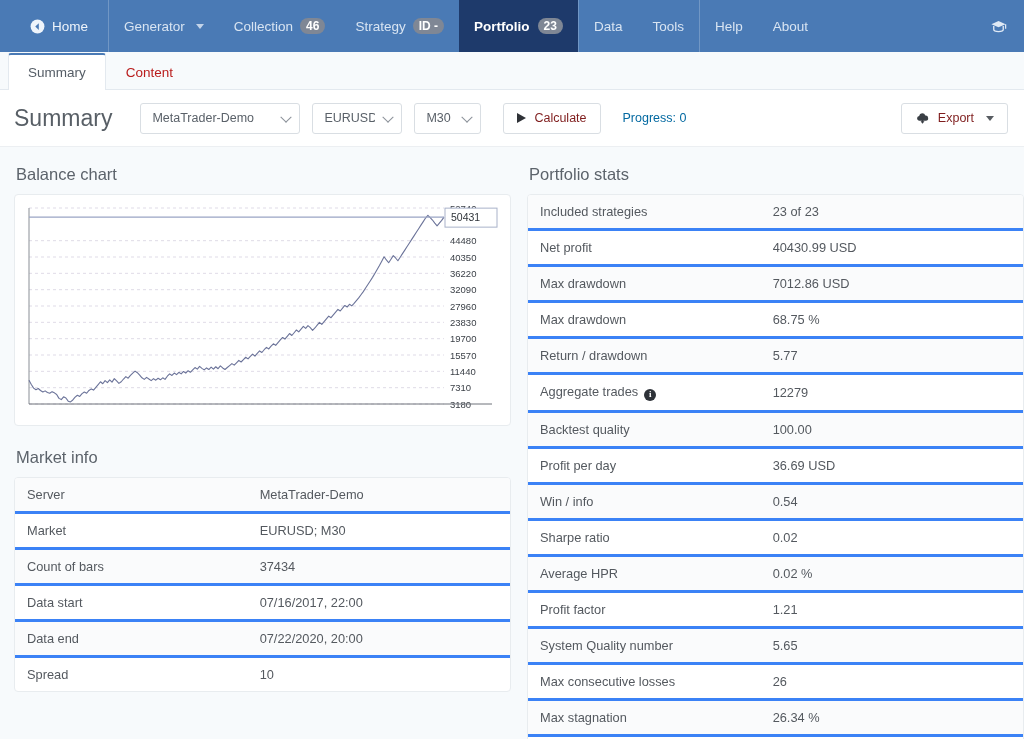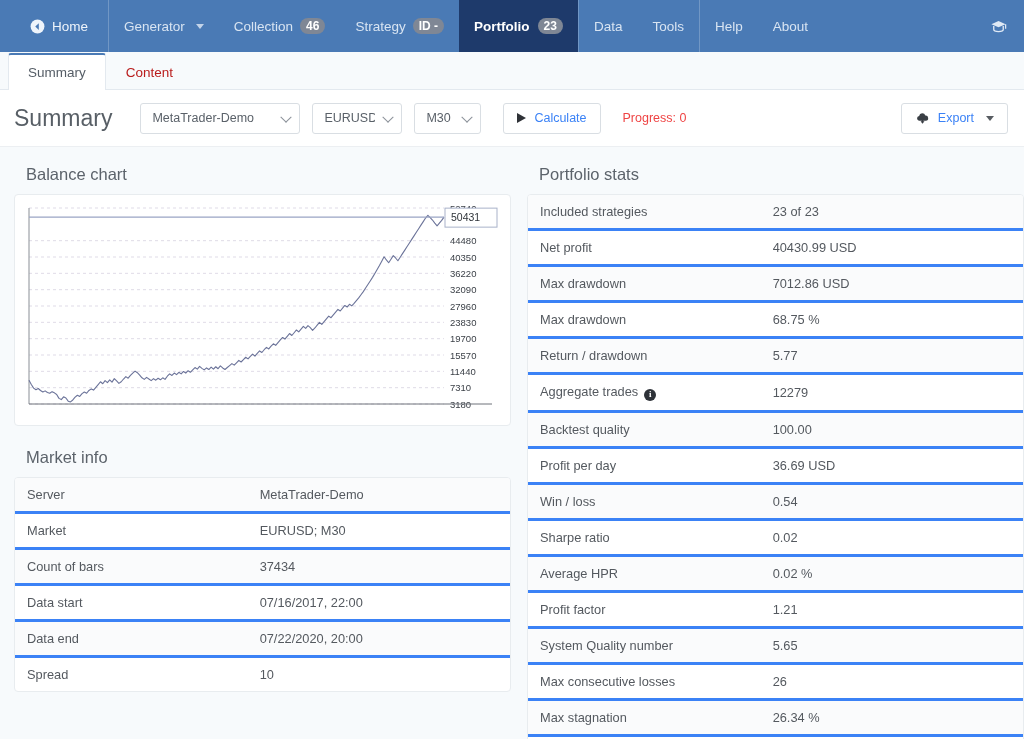--- a/index.html
+++ b/index.html
@@ -150,52 +150,52 @@
   .btn {
     height: 31px;
     display: inline-flex;
     align-items: center;
     gap: 8px;
     padding: 0 13px;
     border: 1px solid #d9dee3;
     border-radius: 3px;
     background: #ffffff;
     font-size: 12.5px;
-    color: #3b82f6;
+    color: #7f1d1d;
     cursor: pointer;
     font-family: "Liberation Sans", sans-serif;
     white-space: nowrap;
   }
   .play-tri {
     width: 0; height: 0;
     border-top: 5.5px solid transparent;
     border-bottom: 5.5px solid transparent;
     border-left: 9px solid #2f3237;
   }
   .progress-text {
     font-size: 12.5px;
-    color: #ef4444;
+    color: #0369a1;
     margin-left: 10px;
     white-space: nowrap;
   }
   .tb-spacer { flex: 1; }
 
   
   .content {
     display: flex;
     padding: 14px 14px 0 14px;
     gap: 16px;
     height: calc(739px - 52px - 38px - 57px);
     overflow: hidden;
   }
   .col { width: 497px; flex: 0 0 497px; }
   .section-title {
     font-size: 16.5px;
     color: #5c636b;
-    margin: 4px 0 10px 12px;
+    margin: 4px 0 10px 2px;
     font-weight: normal;
   }
   .card {
     background: #ffffff;
     border: 1px solid #e8ecef;
     border-radius: 4px;
     overflow: hidden;
   }
   .chart-card { padding: 9px 8px 8px 8px; height: 232px; }
 
@@ -464,21 +464,21 @@
             </tr>
             <tr>
               <td class="k">Backtest quality</td>
               <td class="v">100.00</td>
             </tr>
             <tr>
               <td class="k">Profit per day</td>
               <td class="v">36.69 USD</td>
             </tr>
             <tr>
-              <td class="k">Win / loss</td>
+              <td class="k">Win / info</td>
               <td class="v">0.54</td>
             </tr>
             <tr>
               <td class="k">Sharpe ratio</td>
               <td class="v">0.02</td>
             </tr>
             <tr>
               <td class="k">Average HPR</td>
               <td class="v">0.02 %</td>
             </tr>

